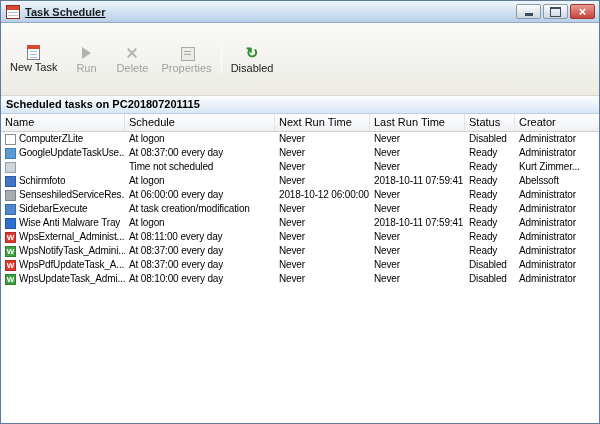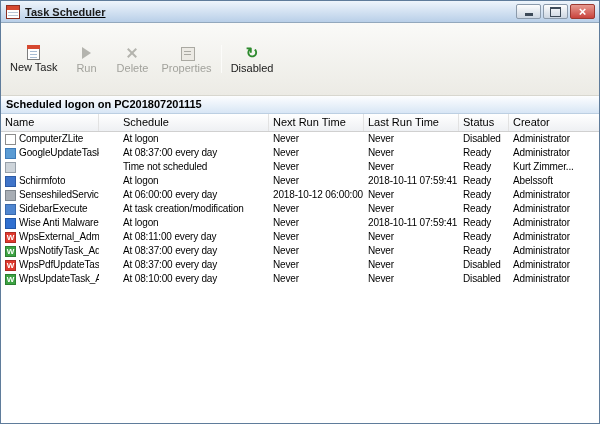--- a/index.html
+++ b/index.html
@@ -72,21 +72,21 @@
   
   .listview { flex:1; background:#fff; display:flex; flex-direction:column; overflow:hidden; }
   .lv-header { display:flex; flex:0 0 18px; background:linear-gradient(#ffffff,#eef0f3);
                border-bottom:1px solid #d0d0d0; }
   .hcell { line-height:17px; padding-left:4px; border-right:1px solid #e2e2e2;
            overflow:hidden; white-space:nowrap; color:#000; }
   .lv-body { flex:1; }
   .trow { display:flex; height:14px; line-height:14px; }
   .cell { padding-left:4px; overflow:hidden; white-space:nowrap; color:#000;
           font-size:10px; letter-spacing:-0.15px; }
-  .c-name{width:98px;} .c-schedule{width:150px;margin-left:20px;} .c-next{width:95px;}
+  .c-name{width:124px;} .c-schedule{width:150px;} .c-next{width:95px;}
   .c-last{width:95px;} .c-status{width:50px;} .c-creator{flex:1; border-right:none;}
   .cell.c-name { display:flex; align-items:center; }
   .cell.c-name > span:last-child { overflow:hidden; white-space:nowrap; }
   .row-icon { flex:0 0 auto; display:inline-block; width:11px; height:11px; margin-right:3px;
               border:1px solid transparent; font-size:8px; line-height:10px; text-align:center;
               font-weight:bold; }
 </style>
 </head>
 <body>
 
@@ -125,21 +125,21 @@
         <span class="tlabel">Properties</span>
       </div>
       <div class="tsep"></div>
       <div class="tbtn">
         <span class="ticon refresh"></span>
         <span class="tlabel">Disabled</span>
       </div>
     </div>
 
   <div class="infobar">
-    <span>Scheduled logon on PC201807201115</span>
+    <span>Scheduled tasks on PC201807201115</span>
   </div>
 
   <div class="listview">
     <div class="lv-header">
         <div class="hcell c-name">Name</div>
         <div class="hcell c-schedule">Schedule</div>
         <div class="hcell c-next">Next Run Time</div>
         <div class="hcell c-last">Last Run Time</div>
         <div class="hcell c-status">Status</div>
         <div class="hcell c-creator">Creator</div>

